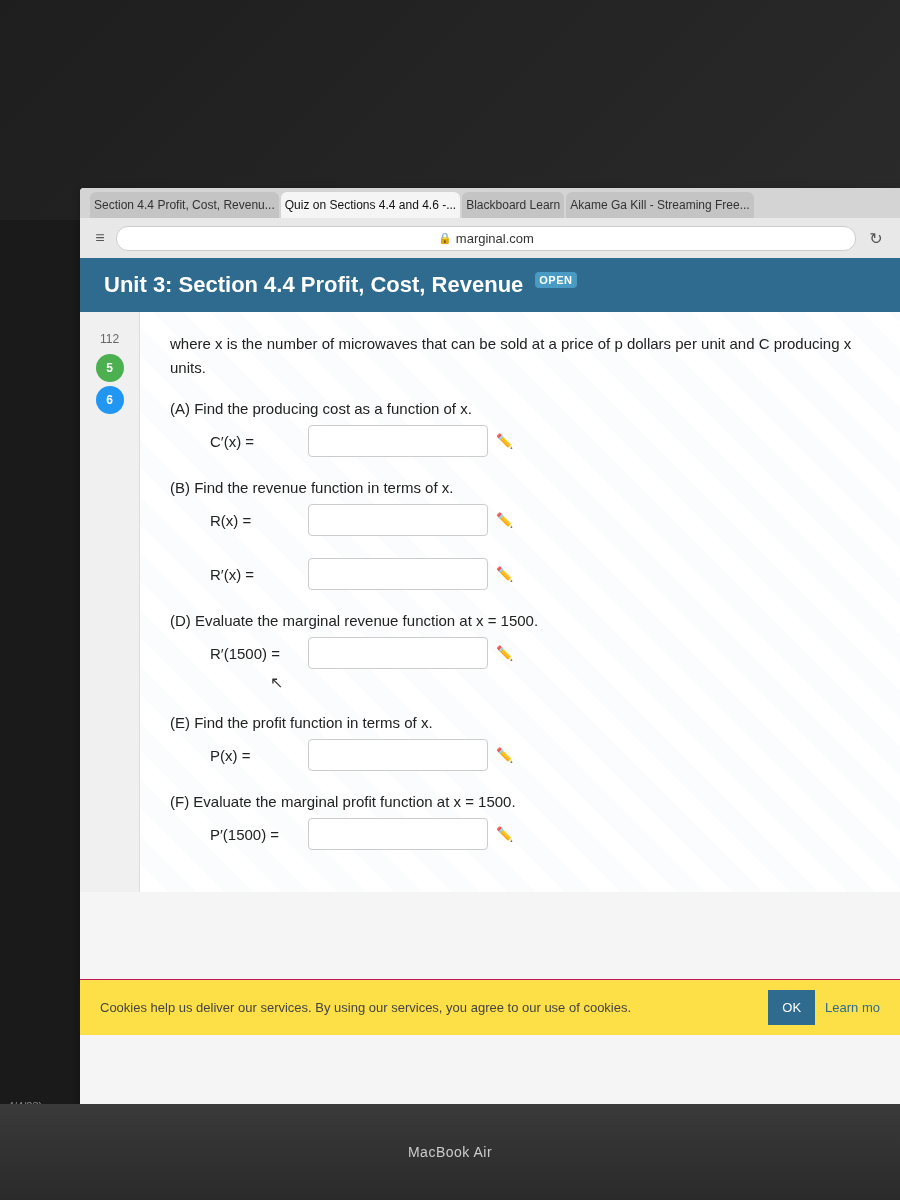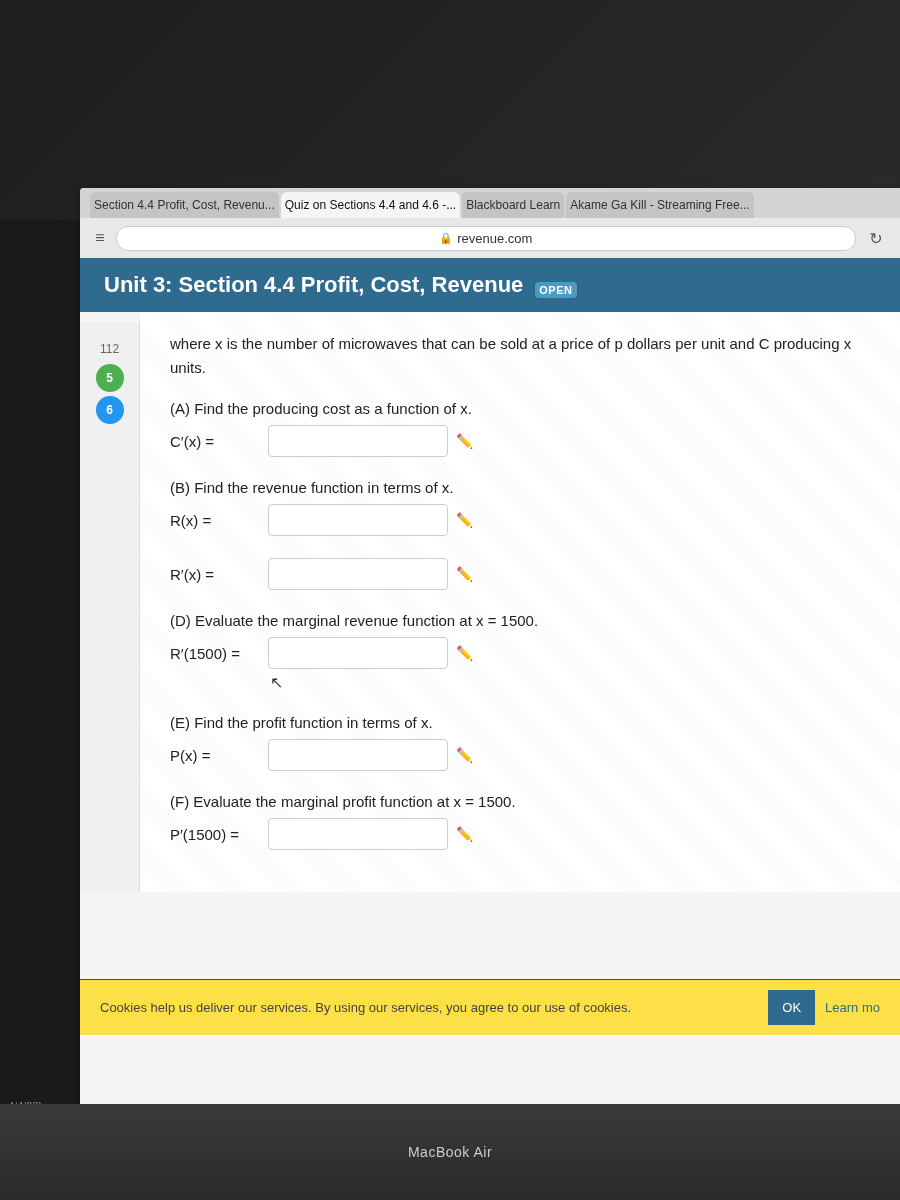--- a/index.html
+++ b/index.html
@@ -82,21 +82,21 @@
     .tab.active {
       background: #f5f5f5;
       color: #111;
     }
 
     
     .page-header {
       background: #2e6b8e;
       padding: 14px 24px;
       display: flex;
-      align-items: flex-end;
+      align-items: flex-start;
       gap: 12px;
     }
 
     .page-title {
       color: white;
       font-size: 22px;
       font-weight: 600;
     }
 
     .open-badge {
@@ -129,20 +129,21 @@
     .answer-row {
       display: flex;
       align-items: center;
       gap: 8px;
     }
 
     .answer-label {
       font-size: 15px;
       color: #222;
       min-width: 90px;
+      margin-left: 40px;
     }
 
     .answer-input {
       width: 180px;
       height: 32px;
       border: 1px solid #ccc;
       border-radius: 4px;
       padding: 0 8px;
       font-size: 14px;
       background: white;
@@ -280,37 +281,37 @@
       <span>Akame Ga Kill - Streaming Free...</span>
     </div>
   </div>
 
   <div class="address-bar-row">
     <div style="width:20px;display:flex;align-items:center;justify-content:center;">
       <span style="font-size:16px;color:#555;">≡</span>
     </div>
     <div class="address-bar">
       <span class="lock-icon">🔒</span>
-      <span>revenue.com</span>
+      <span>marginal.com</span>
     </div>
     <button class="refresh-btn">
       <span>↻</span>
     </button>
   </div>
 
   <div class="content-wrapper">
 
     <div class="page-header">
       <span class="page-title">Unit 3: Section 4.4 Profit, Cost, Revenue</span>
       <span class="open-badge">OPEN</span>
     </div>
 
     <div style="position:relative;display:flex;">
 
-      <div style="width:60px;padding:20px 8px;display:flex;flex-direction:column;align-items:center;gap:4px;background:#f0f0f0;border-right:1px solid #ddd;margin-top:10px;">
+      <div style="width:60px;padding:20px 8px;display:flex;flex-direction:column;align-items:center;gap:4px;background:#f0f0f0;border-right:1px solid #ddd;">
         <div style="font-size:12px;color:#666;margin-bottom:4px;">112</div>
         <div class="nav-circle green">
           <span>5</span>
         </div>
         <div class="nav-circle blue">
           <span>6</span>
         </div>
       </div>
 
       <div style="flex:1;padding:20px 30px;background:white;position:relative;background-image:repeating-linear-gradient(45deg,transparent,transparent 20px,rgba(46,107,142,0.02) 20px,rgba(46,107,142,0.02) 40px);">

